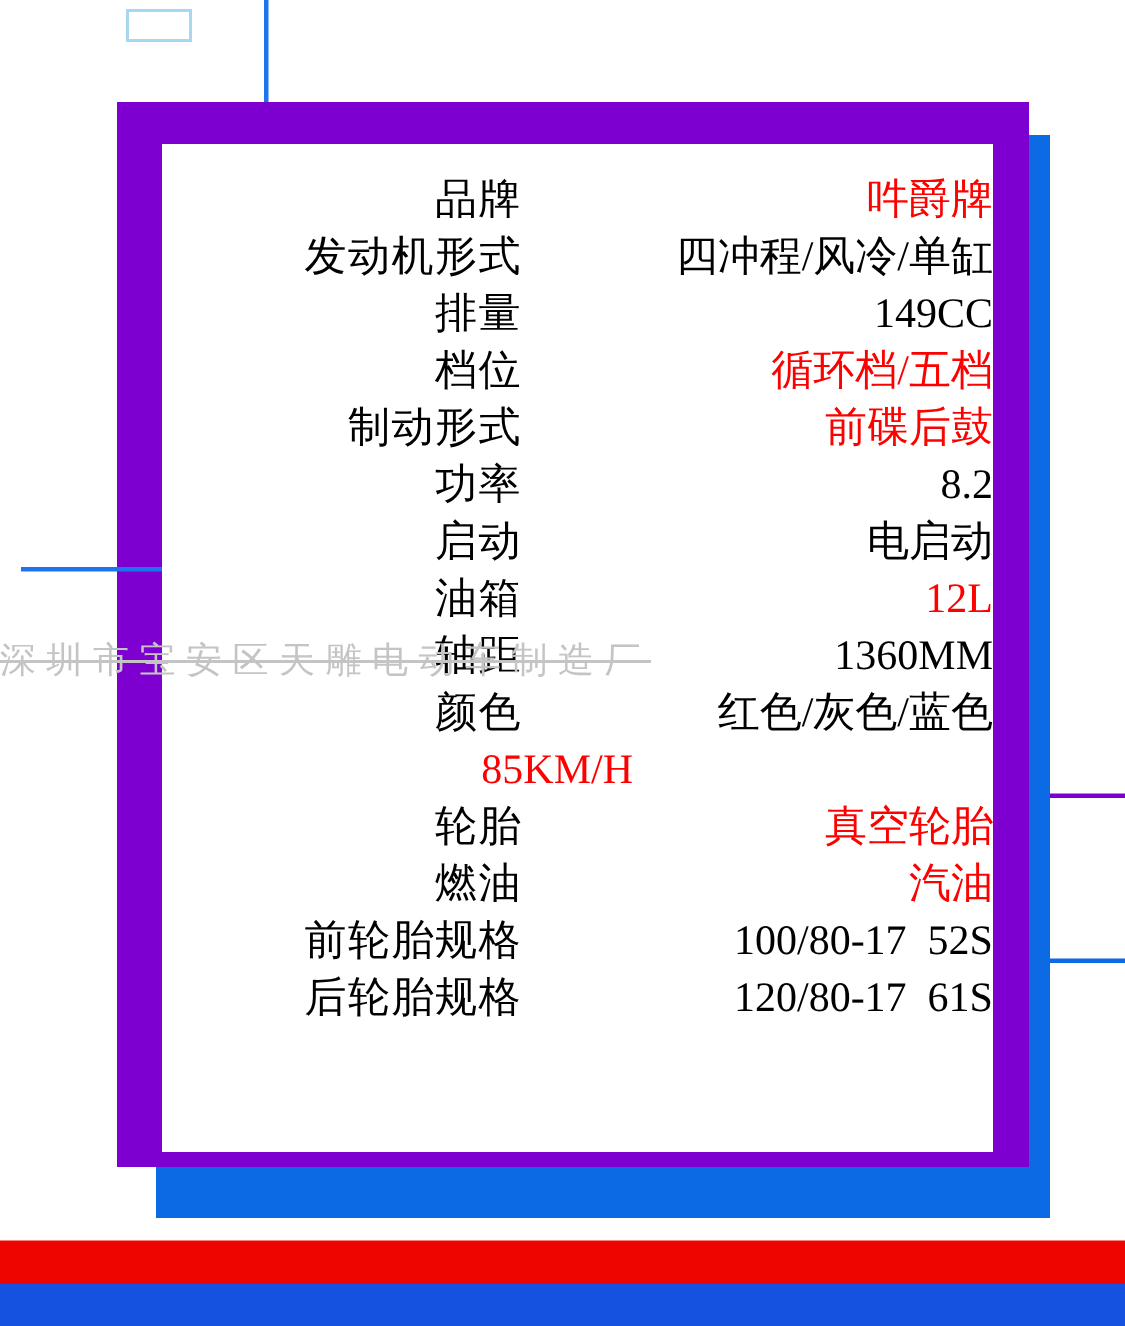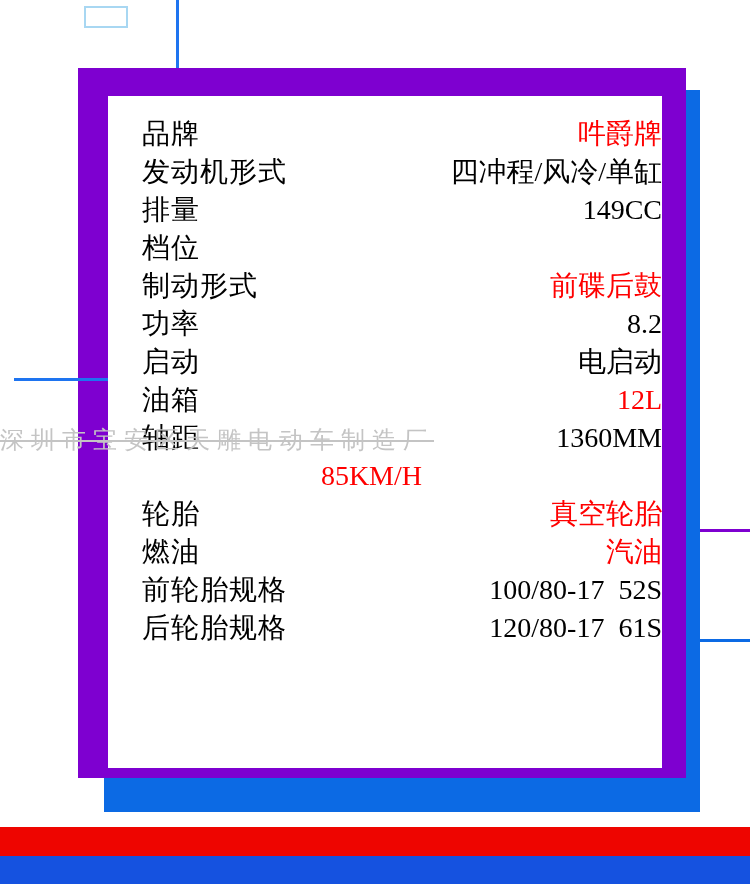--- a/index.html
+++ b/index.html
@@ -44,21 +44,21 @@
     position:absolute; left:700px; top:639px; width:50px; height:3px;
     background:var(--big-blue); z-index:5;
   }
 
   
   .card {
     position:absolute; left:108px; top:96px; width:554px; height:672px;
     background:#ffffff; z-index:4; padding-top:19px;
   }
   .row { display:flex; height:38px; line-height:38px; font-size:28px; color:#000; }
-  .row .label { width:240px; text-align:left; letter-spacing:1px;margin-left:34px; }
+  .row .label { width:240px; text-align:right; letter-spacing:1px; }
   .row .value { width:314px; text-align:right; white-space:pre; }
   .row .value.red { color:var(--accent-red); }
 
   
   .watermark {
     position:absolute; left:0; top:424px; width:750px;
     font-size:24px; letter-spacing:7px;
     color:var(--watermark-gray); text-decoration:line-through;
     z-index:5; pointer-events:none;
   }
@@ -93,40 +93,45 @@
         <div class="row">
     <span class="label">发动机形式</span>
     <span class="value">四冲程/风冷/单缸</span>
   </div>
         <div class="row">
     <span class="label">排量</span>
     <span class="value">149CC</span>
   </div>
         <div class="row">
     <span class="label">档位</span>
+    <span class="value red">循环档/五档</span>
   </div>
         <div class="row">
     <span class="label">制动形式</span>
     <span class="value red">前碟后鼓</span>
   </div>
         <div class="row">
     <span class="label">功率</span>
     <span class="value">8.2</span>
   </div>
         <div class="row">
     <span class="label">启动</span>
     <span class="value">电启动</span>
   </div>
         <div class="row">
     <span class="label">油箱</span>
     <span class="value red">12L</span>
   </div>
         <div class="row">
     <span class="label">轴距</span>
     <span class="value">1360MM</span>
+  </div>
+        <div class="row">
+    <span class="label">颜色</span>
+    <span class="value">红色/灰色/蓝色</span>
   </div>
         <div class="row">
     <span class="value red">85KM/H</span>
   </div>
         <div class="row">
     <span class="label">轮胎</span>
     <span class="value red">真空轮胎</span>
   </div>
         <div class="row">
     <span class="label">燃油</span>

